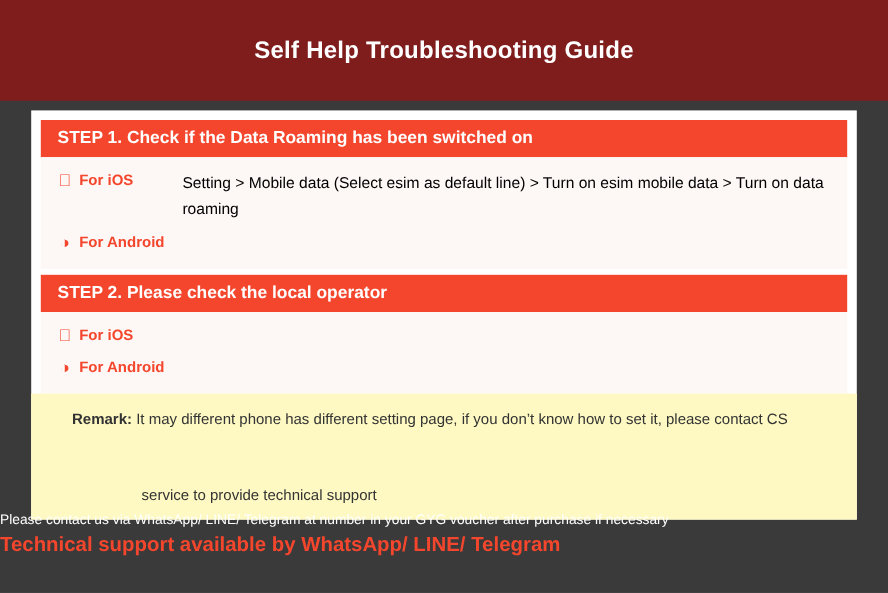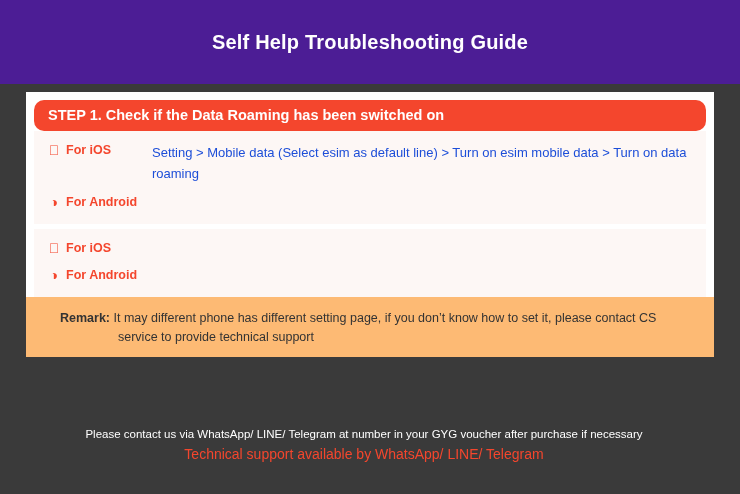--- a/index.html
+++ b/index.html
@@ -18,21 +18,21 @@
     width: 740px;
     height: 494px;
     background: #3a3a3a;
     box-sizing: border-box;
   }
   .title-bar {
     height: 84px;
     display: flex;
     align-items: center;
     justify-content: center;
-    background: #4c1d95;
+    background: #7f1d1d;
   }
   .title-bar h1 {
     margin: 0;
     color: #ffffff;
     font-size: 20px;
     font-weight: bold;
     letter-spacing: 0.2px;
   }
   .card {
     position: absolute;
@@ -44,21 +44,20 @@
     padding: 8px 0 0 0;
   }
   .step-header {
     background: #f4462d;
     color: #ffffff;
     font-size: 14.5px;
     font-weight: bold;
     padding: 7px 0 8px 14px;
     margin: 0 8px;
     box-sizing: border-box;
-    border-radius: 10px;
   }
   .step-body {
     background: #fdf7f5;
     margin: 0 8px;
     padding: 6px 0 8px 0;
     box-sizing: border-box;
   }
   .row {
     display: flex;
     align-items: flex-start;
@@ -84,60 +83,60 @@
     line-height: 17px;
     color: #f4462d;
     margin-right: 4px;
     flex: 0 0 16px;
   }
   .os-text {
     line-height: 17px;
   }
   .row-text {
     flex: 1 1 auto;
-    color: #1d4ed8;
+    color: #000000;
     font-size: 13px;
     line-height: 21px;
     padding-right: 12px;
   }
   .gap {
     height: 5px;
   }
   .remark {
     margin: 0;
     padding: 12px 18px 10px 34px;
-    background: #fdba74;
+    background: #fef9c3;
     color: #333333;
     font-size: 12.5px;
     line-height: 19px;
     text-indent: 0;
   }
   .remark b {
     font-weight: bold;
   }
   .remark .cont {
     display: block;
     padding-left: 58px;
+    margin-top: 45px;
   }
   .footer {
     position: absolute;
     left: 0;
     right: 12px;
     bottom: 30px;
-    text-align: center;
   }
   .footer .line1 {
     color: #ffffff;
     font-size: 11.5px;
     line-height: 20px;
   }
   .footer .line2 {
     color: #f4462d;
-    font-size: 14px;
-    font-weight: normal;
+    font-size: 17px;
+    font-weight: bold;
     line-height: 20px;
   }
 </style>
 </head>
 <body>
 
 <div class="page">
 
   <div class="title-bar">
     <h1>Self Help Troubleshooting Guide</h1>
@@ -157,20 +156,21 @@
       <div class="row">
         <div class="os-label">
           <span class="os-icon">◑</span>
           <span class="os-text">For Android</span>
         </div>
       </div>
     </div>
 
     <div class="gap"></div>
 
+    <div class="step-header">STEP 2.  Please check the local operator</div>
     <div class="step-body">
       <div class="row">
         <div class="os-label">
           <span class="os-icon"></span>
           <span class="os-text">For iOS</span>
         </div>
       </div>
       <div class="row">
         <div class="os-label">
           <span class="os-icon">◑</span>

